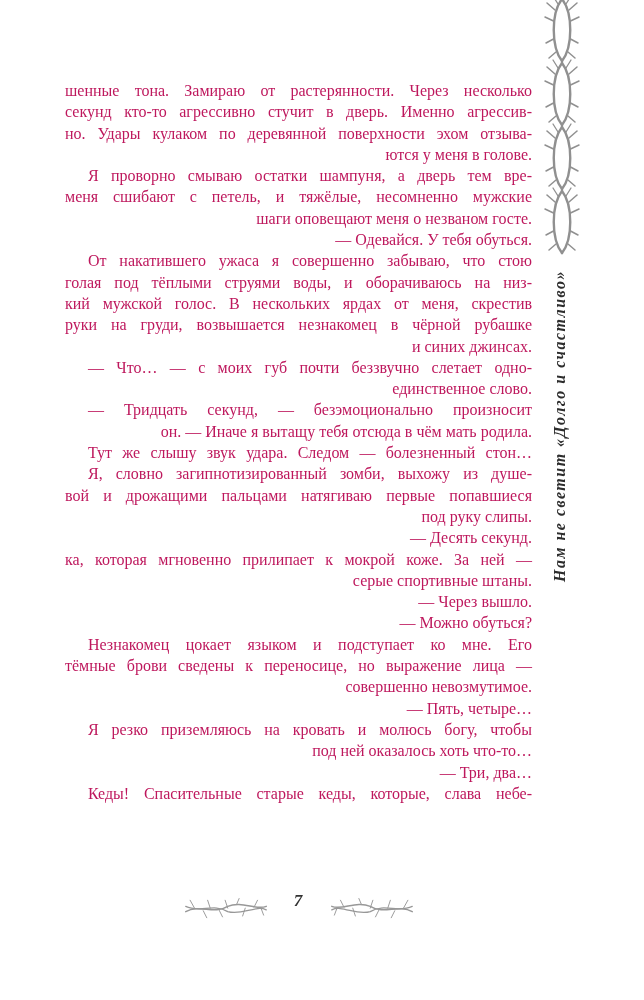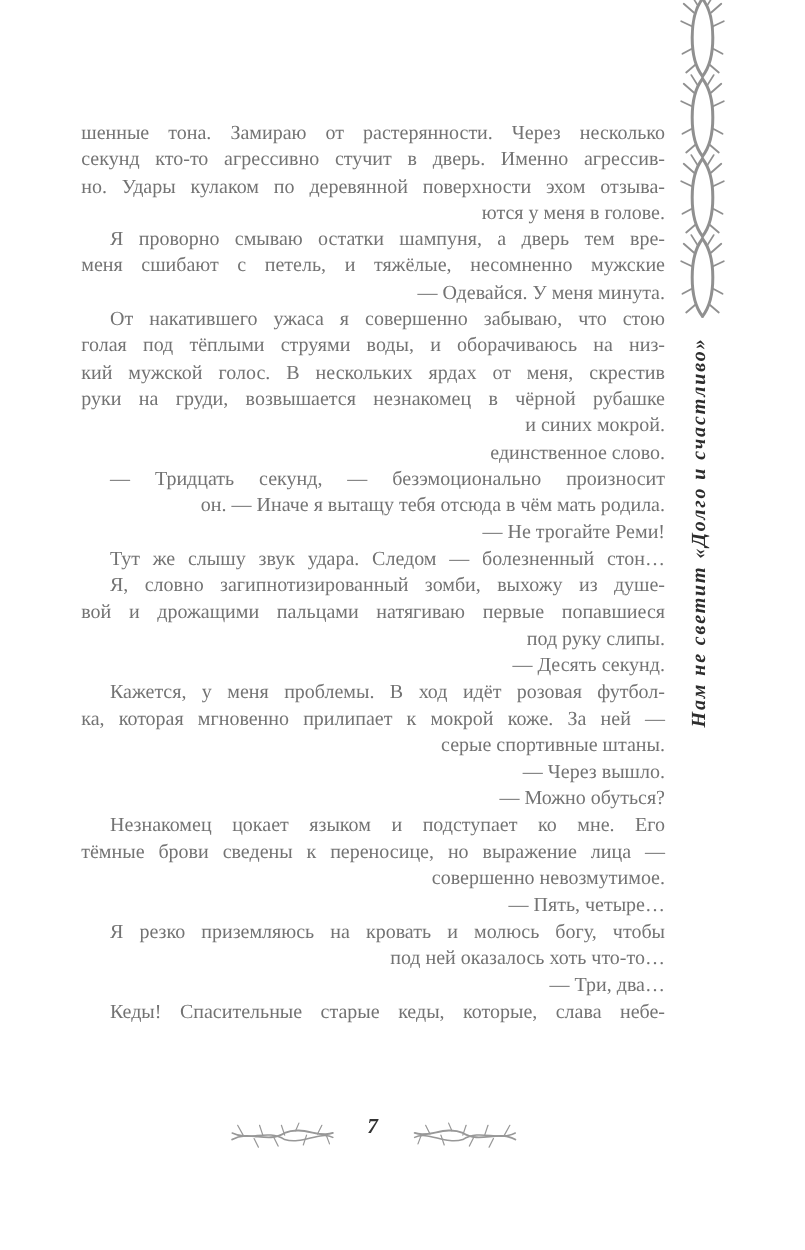--- a/index.html
+++ b/index.html
@@ -6,22 +6,22 @@
   .page{
     position:relative;
     width:644px;height:1000px;
     background:#ffffff;
     overflow:hidden;
     font-family:"Liberation Serif", serif;
   }
   
   .text-block{
     position:absolute;left:65px;top:80px;width:467px;
-    color:#737373;
-    font-size:16px;line-height:21.3px;margin-top:16px;
+    color:#be185d;
+    font-size:16px;line-height:21.3px;
   }
   .line{white-space:normal;}
   .line.just{text-align:justify;text-align-last:justify;}
   .line.end{text-align:right;}
   .line.ind{text-indent:23px;}
   
   .vine{position:absolute;left:544px;top:-2px;color:#909090;}
   
   .side-title{
     position:absolute;left:551px;top:260px;width:30px;height:332px;
@@ -86,36 +86,36 @@
 
   <div class="side-title">Нам не светит «Долго и счастливо»</div>
 
   <div class="text-block">
       <div class="line just">шенные тона. Замираю от растерянности. Через несколько</div>
       <div class="line just">секунд кто-то агрессивно стучит в дверь. Именно агрессив-</div>
       <div class="line just">но. Удары кулаком по деревянной поверхности эхом отзыва-</div>
       <div class="line end">ются у меня в голове.</div>
       <div class="line just ind">Я проворно смываю остатки шампуня, а дверь тем вре-</div>
       <div class="line just">меня сшибают с петель, и тяжёлые, несомненно мужские</div>
-      <div class="line end ind">— Одевайся. У меня минута.</div>
+      <div class="line end">шаги оповещают меня о незваном госте.</div>
+      <div class="line end ind">— Одевайся. У тебя обуться.</div>
       <div class="line just ind">От накатившего ужаса я совершенно забываю, что стою</div>
       <div class="line just">голая под тёплыми струями воды, и оборачиваюсь на низ-</div>
       <div class="line just">кий мужской голос. В нескольких ярдах от меня, скрестив</div>
       <div class="line just">руки на груди, возвышается незнакомец в чёрной рубашке</div>
-      <div class="line end">и синих мокрой.</div>
+      <div class="line end">и синих джинсах.</div>
+      <div class="line just ind">— Что… — с моих губ почти беззвучно слетает одно-</div>
       <div class="line end">единственное слово.</div>
       <div class="line just ind">— Тридцать секунд, — безэмоционально произносит</div>
       <div class="line end">он. — Иначе я вытащу тебя отсюда в чём мать родила.</div>
-      <div class="line end ind">— Не трогайте Реми!</div>
       <div class="line just ind">Тут же слышу звук удара. Следом — болезненный стон…</div>
       <div class="line just ind">Я, словно загипнотизированный зомби, выхожу из душе-</div>
       <div class="line just">вой и дрожащими пальцами натягиваю первые попавшиеся</div>
       <div class="line end">под руку слипы.</div>
       <div class="line end ind">— Десять секунд.</div>
-      <div class="line just ind">Кажется, у меня проблемы. В ход идёт розовая футбол-</div>
       <div class="line just">ка, которая мгновенно прилипает к мокрой коже. За ней —</div>
       <div class="line end">серые спортивные штаны.</div>
       <div class="line end ind">— Через вышло.</div>
       <div class="line end ind">— Можно обуться?</div>
       <div class="line just ind">Незнакомец цокает языком и подступает ко мне. Его</div>
       <div class="line just">тёмные брови сведены к переносице, но выражение лица —</div>
       <div class="line end">совершенно невозмутимое.</div>
       <div class="line end ind">— Пять, четыре…</div>
       <div class="line just ind">Я резко приземляюсь на кровать и молюсь богу, чтобы</div>
       <div class="line end">под ней оказалось хоть что-то…</div>

